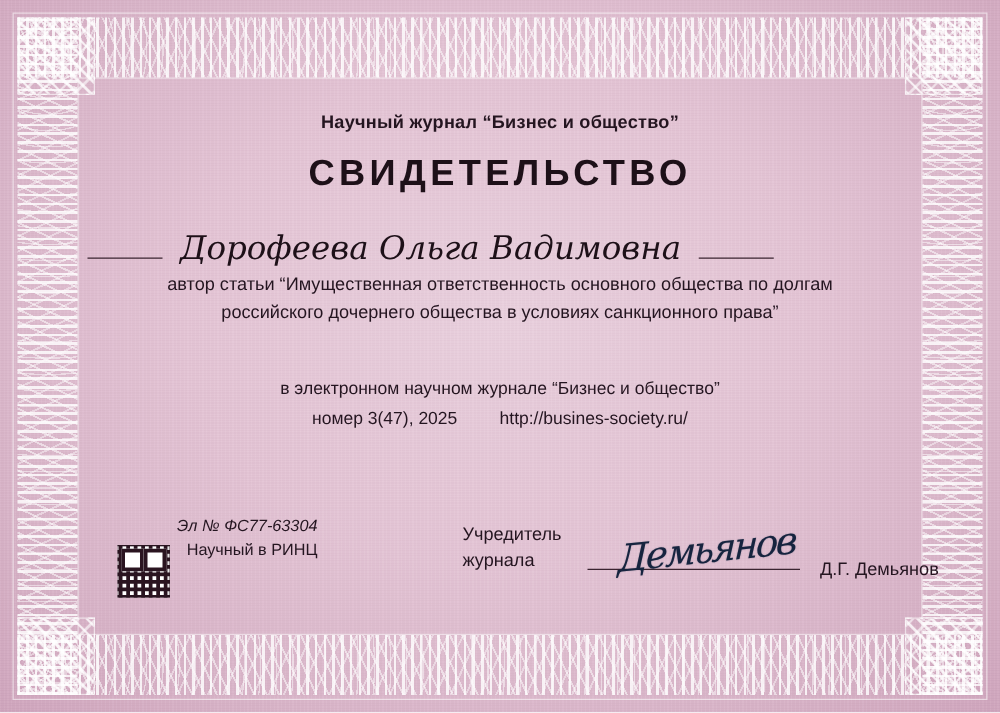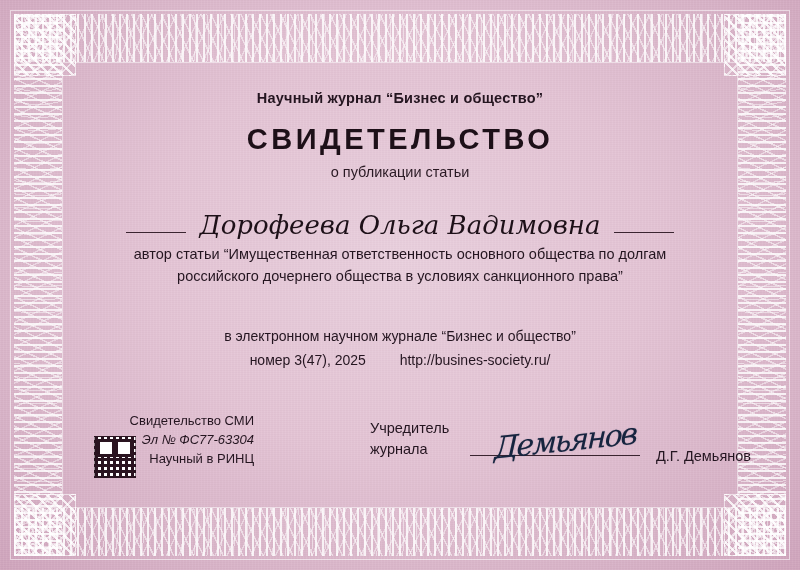--- a/index.html
+++ b/index.html
@@ -115,21 +115,21 @@
   .subtitle {
     font-size: 14.5px;
     color: #2a1a24;
     margin-top: 10px;
   }
 
   .recipient-wrap {
     margin-top: 30px;
     display: flex;
     align-items: flex-end;
-    justify-content: center;
+    justify-content: flex-start;
     gap: 0;
   }
   .rule {
     height: 1px;
     background: #3a2430;
     flex: 0 0 60px;
     margin-bottom: 7px;
   }
   .recipient {
     font-family: "DejaVu Serif", serif;
@@ -267,21 +267,20 @@
   <div class="corner bl"></div>
   <div class="corner br"></div>
   <div class="frame-inner"></div>
 
   <div class="content">
 
     <div class="journal-line">Научный журнал “Бизнес и общество”</div>
 
     <div class="title">СВИДЕТЕЛЬСТВО</div>
 
-    <div class="subtitle">о публикации статьи</div>
 
     <div class="recipient-wrap">
       <span class="rule"></span>
       <span class="recipient">Дорофеева Ольга Вадимовна</span>
       <span class="rule"></span>
     </div>
 
     <div class="article-block">
       <div>автор статьи “Имущественная ответственность основного общества по долгам</div>
       <div>российского дочернего общества в условиях санкционного права”</div>
@@ -294,21 +293,20 @@
         <span class="gap"></span>
         <span>http://busines-society.ru/</span>
       </div>
     </div>
 
     <div class="footer">
 
       <div class="qr"></div>
 
       <div class="smi">
-        <div>Свидетельство СМИ</div>
         <div class="ital">Эл № ФС77-63304</div>
         <div>Научный в РИНЦ</div>
       </div>
 
       <div class="founder">
         <div>Учредитель</div>
         <div>журнала</div>
       </div>
 
       <div class="sign-area">

